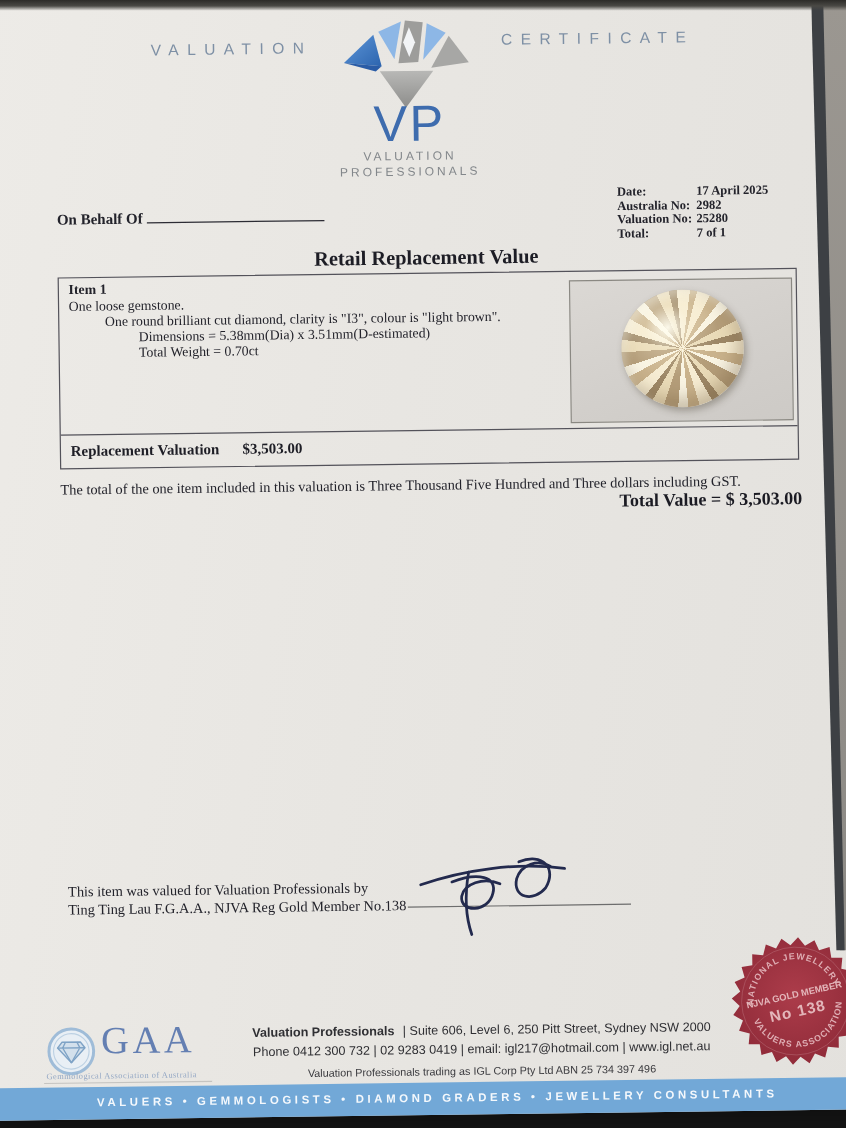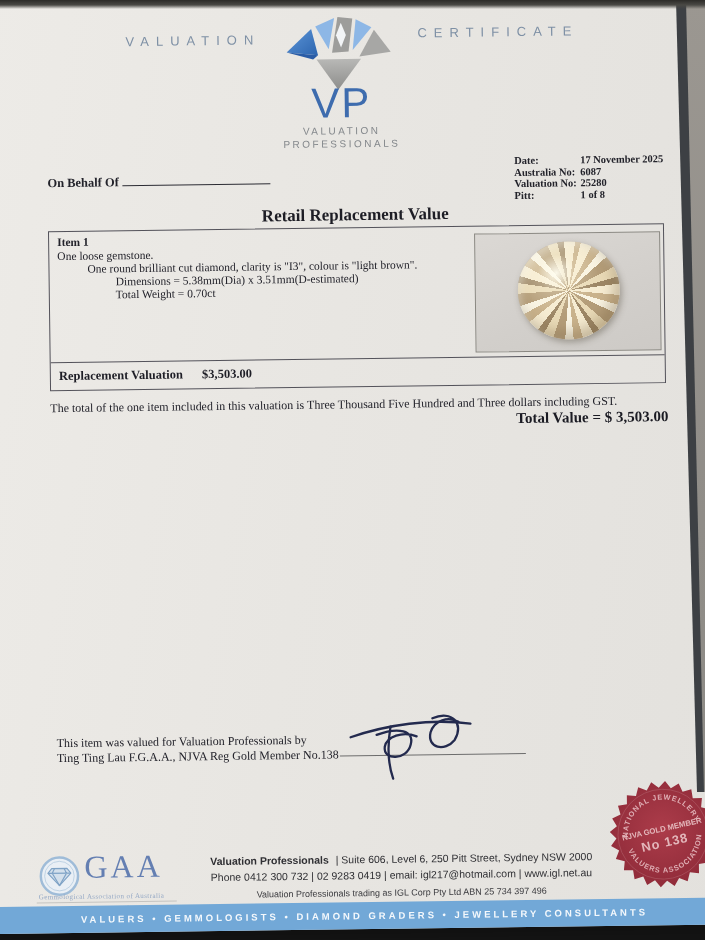--- a/index.html
+++ b/index.html
@@ -106,33 +106,33 @@
     <div class="abs vp-mono" style="left:300px;top:80px;">VP</div>
     <div class="abs logo-sub" style="left:275px;top:126px;">VALUATION</div>
     <div class="abs logo-sub" style="left:275px;top:139px;">PROFESSIONALS</div>
 
     <div class="abs behalf" style="left:60px;top:173px;">
       <span>On Behalf Of</span><span class="behalf-line"></span>
     </div>
     <div class="abs" style="left:527px;top:158px;">
       <div class="meta-row">
         <span class="lbl">Date:</span>
-        <span class="val">17 November 2025</span>
+        <span class="val">17 April 2025</span>
       </div>
       <div class="meta-row">
         <span class="lbl">Australia No:</span>
-        <span class="val">6087</span>
+        <span class="val">2982</span>
       </div>
       <div class="meta-row">
         <span class="lbl">Valuation No:</span>
         <span class="val">25280</span>
       </div>
       <div class="meta-row">
-        <span class="lbl">Pitt:</span>
-        <span class="val">1 of 8</span>
+        <span class="lbl">Total:</span>
+        <span class="val">7 of 1</span>
       </div>
     </div>
 
     <div class="abs title" style="left:115px;top:206px;">Retail Replacement Value</div>
 
     <div class="abs item-box" style="left:60px;top:228px;">
       <div class="txt item-heading" style="left:8px;top:4px;">Item 1</div>
       <div class="txt" style="left:8px;top:18px;">One loose gemstone.</div>
       <div class="txt" style="left:38px;top:31px;">One round brilliant cut diamond, clarity is "I3", colour is "light brown".</div>
       <div class="txt" style="left:66px;top:44px;">Dimensions = 5.38mm(Dia) x 3.51mm(D-estimated)</div>

